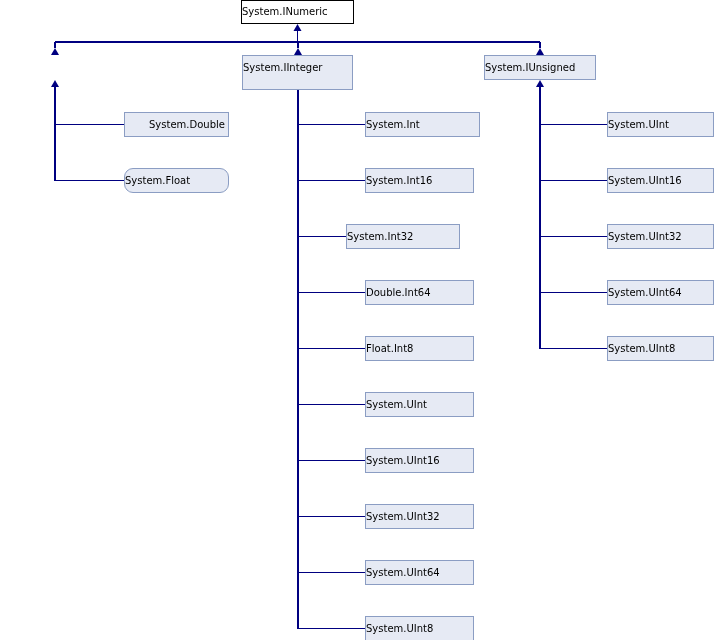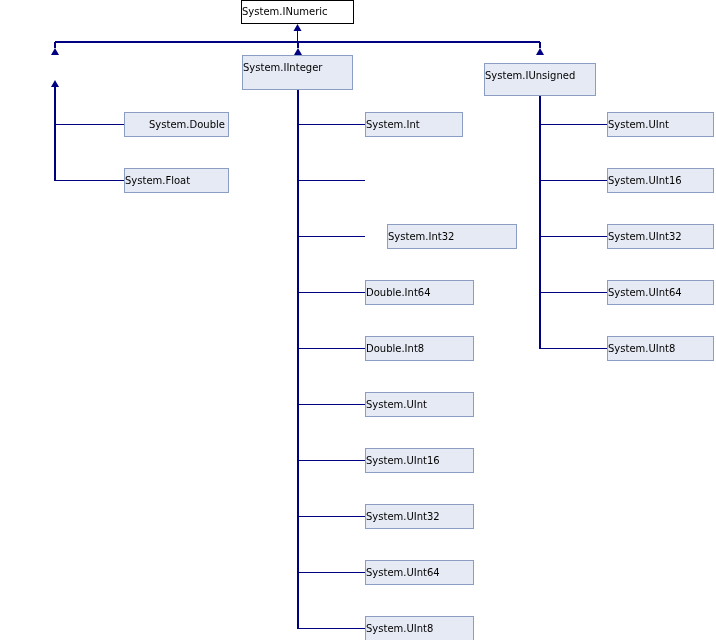--- a/index.html
+++ b/index.html
@@ -78,30 +78,31 @@
       <line x1="540" y1="87" x2="540" y2="348.5" stroke="#000080" stroke-width="1.6" shape-rendering="crispEdges"></line>
       <polygon points="536,87 544,87 540,80" fill="#000080"></polygon>
       <line x1="540" y1="124.5" x2="607" y2="124.5" stroke="#000080" stroke-width="1.6" shape-rendering="crispEdges"></line>
       <line x1="540" y1="180.5" x2="607" y2="180.5" stroke="#000080" stroke-width="1.6" shape-rendering="crispEdges"></line>
       <line x1="540" y1="236.5" x2="607" y2="236.5" stroke="#000080" stroke-width="1.6" shape-rendering="crispEdges"></line>
       <line x1="540" y1="292.5" x2="607" y2="292.5" stroke="#000080" stroke-width="1.6" shape-rendering="crispEdges"></line>
       <line x1="540" y1="348.5" x2="607" y2="348.5" stroke="#000080" stroke-width="1.6" shape-rendering="crispEdges"></line>
     </svg>
 <div class="node root" style="left: 241px; top: 0px; width: 113px; height: 24px; line-height: 22px;">System.INumeric</div>
     <div class="node" style="left: 124px; top: 112px; width: 105px; height: 25px; line-height: 23px; padding-left: 24px;">System.Double</div>
-    <div class="node" style="left: 124px; top: 168px; width: 105px; height: 25px; line-height: 23px;">System.Float</div>
+    <div class="node" style="left: 124px; top: 168px; width: 105px; height: 25px; line-height: 23px; border-radius: 9px;">System.Float</div>
     <div class="node" style="left: 242px; top: 55px; width: 111px; height: 35px; line-height: 23px;">System.IInteger</div>
-    <div class="node" style="left: 365px; top: 112px; width: 98px; height: 25px; line-height: 23px;">System.Int</div>
-    <div class="node" style="left: 387px; top: 224px; width: 130px; height: 25px; line-height: 23px;">System.Int32</div>
+    <div class="node" style="left: 365px; top: 112px; width: 115px; height: 25px; line-height: 23px;">System.Int</div>
+    <div class="node" style="left: 365px; top: 168px; width: 109px; height: 25px; line-height: 23px;">System.Int16</div>
+    <div class="node" style="left: 346px; top: 224px; width: 114px; height: 25px; line-height: 23px;">System.Int32</div>
     <div class="node" style="left: 365px; top: 280px; width: 109px; height: 25px; line-height: 23px;">Double.Int64</div>
-    <div class="node" style="left: 365px; top: 336px; width: 109px; height: 25px; line-height: 23px;">Double.Int8</div>
+    <div class="node" style="left: 365px; top: 336px; width: 109px; height: 25px; line-height: 23px;">Float.Int8</div>
     <div class="node" style="left: 365px; top: 392px; width: 109px; height: 25px; line-height: 23px;">System.UInt</div>
     <div class="node" style="left: 365px; top: 448px; width: 109px; height: 25px; line-height: 23px;">System.UInt16</div>
     <div class="node" style="left: 365px; top: 504px; width: 109px; height: 25px; line-height: 23px;">System.UInt32</div>
     <div class="node" style="left: 365px; top: 560px; width: 109px; height: 25px; line-height: 23px;">System.UInt64</div>
     <div class="node" style="left: 365px; top: 616px; width: 109px; height: 25px; line-height: 23px;">System.UInt8</div>
-    <div class="node" style="left: 484px; top: 55px; width: 112px; height: 33px; line-height: 23px; margin-top: 8px;">System.IUnsigned</div>
+    <div class="node" style="left: 484px; top: 55px; width: 112px; height: 25px; line-height: 23px;">System.IUnsigned</div>
     <div class="node" style="left: 607px; top: 112px; width: 107px; height: 25px; line-height: 23px;">System.UInt</div>
     <div class="node" style="left: 607px; top: 168px; width: 107px; height: 25px; line-height: 23px;">System.UInt16</div>
     <div class="node" style="left: 607px; top: 224px; width: 107px; height: 25px; line-height: 23px;">System.UInt32</div>
     <div class="node" style="left: 607px; top: 280px; width: 107px; height: 25px; line-height: 23px;">System.UInt64</div>
     <div class="node" style="left: 607px; top: 336px; width: 107px; height: 25px; line-height: 23px;">System.UInt8</div>
   </div>
 
 </body></html>

